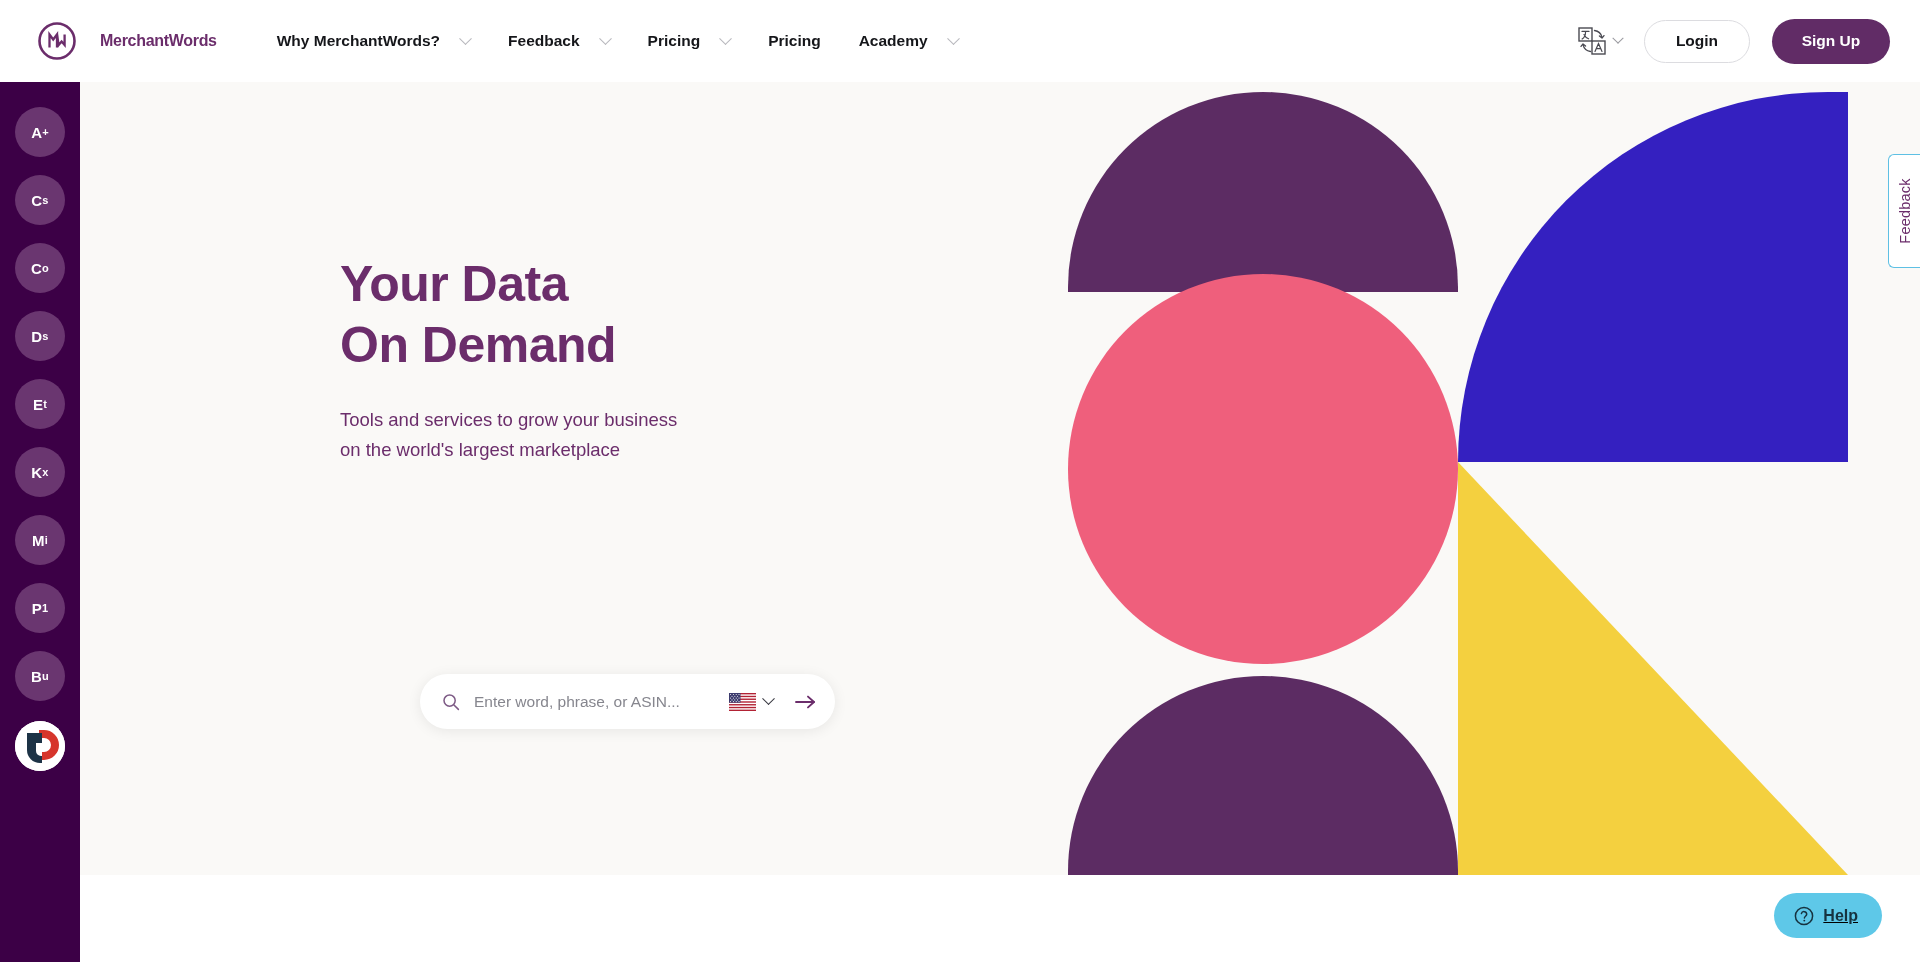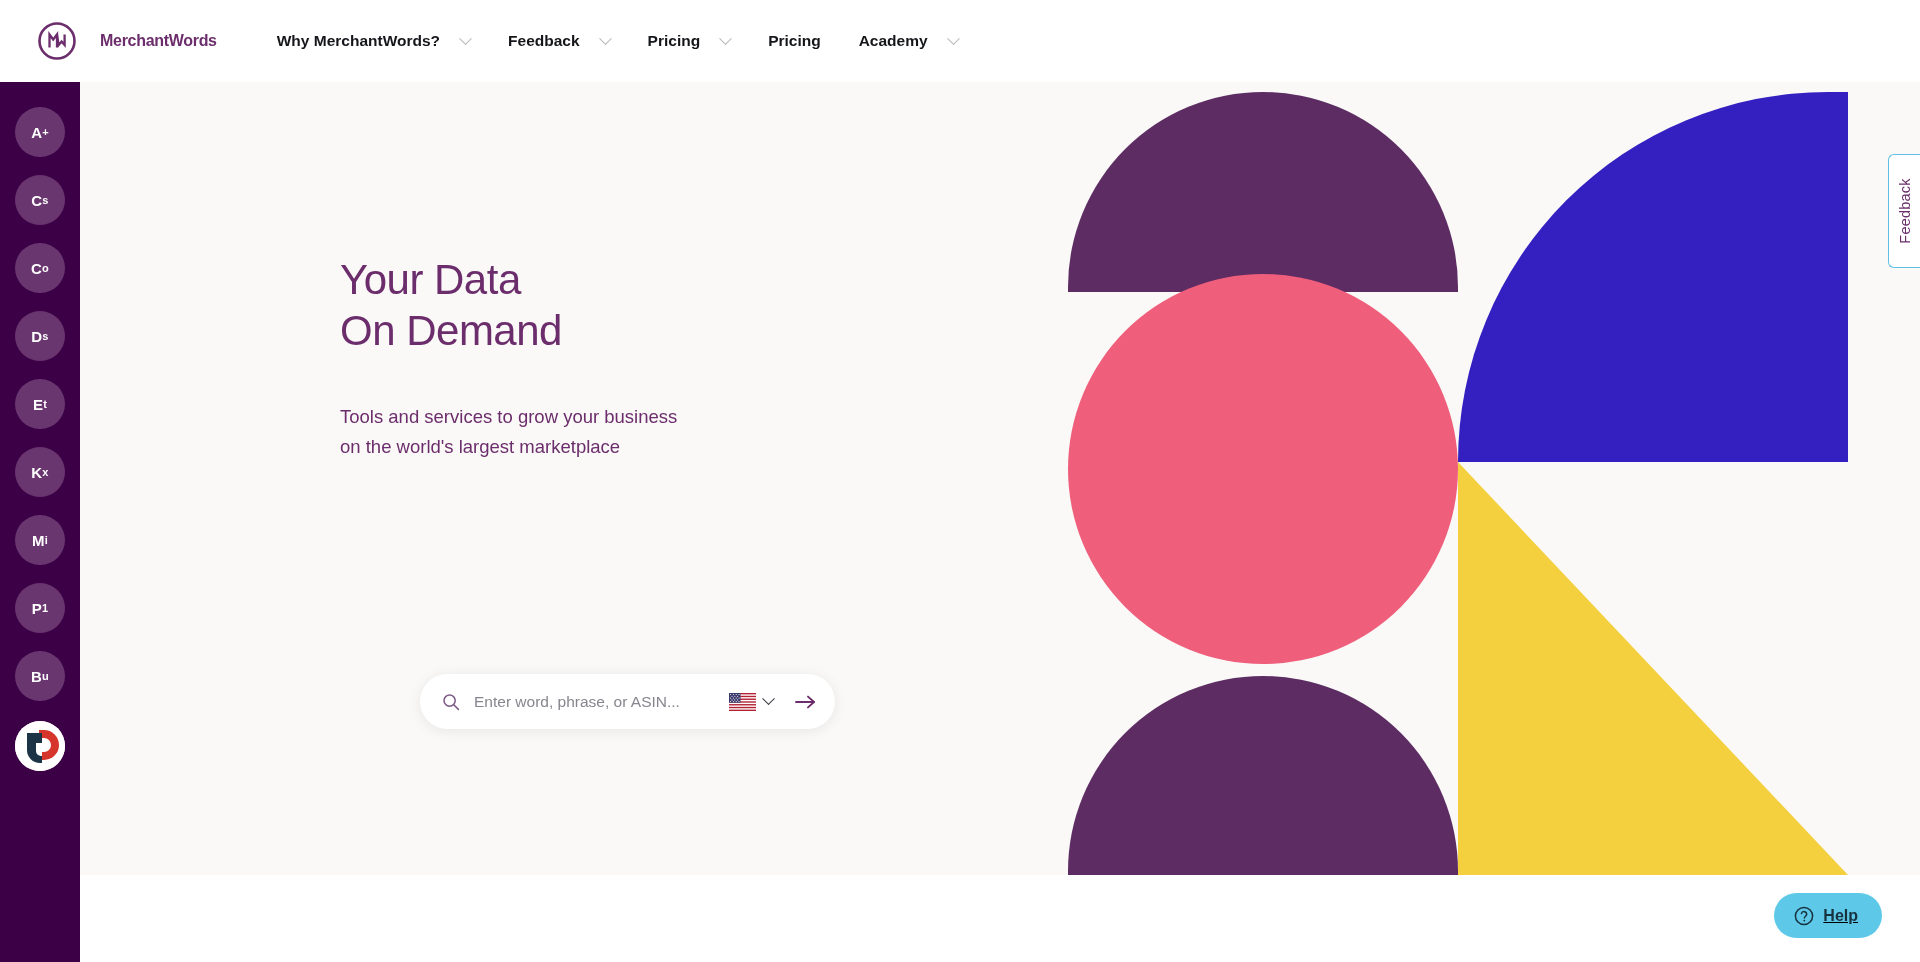--- a/index.html
+++ b/index.html
@@ -165,29 +165,29 @@
     z-index: 10;
   }
 
   .hero-text {
     position: absolute;
     top: 172px;
     left: 260px;
     width: 620px;
   }
   .hero-title {
-    font-size: 42px;
-    font-weight: normal;
+    font-size: 50px;
+    font-weight: bold;
     color: #6b2d6b;
     line-height: 1.22;
     letter-spacing: -0.5px;
     white-space: pre-line;
   }
   .hero-sub {
-    margin-top: 46px;
+    margin-top: 29px;
     font-size: 18.5px;
     color: #6b2d6b;
     line-height: 1.62;
     white-space: pre-line;
   }
 
   .search-bar {
     position: absolute;
     top: 592px;
     left: 340px;
@@ -339,20 +339,39 @@
       </div>
       <div class="nav-item">
         <span>Pricing</span>
       </div>
       <div class="nav-item">
         <span>Academy</span>
         <span class="chev"></span>
       </div>
     </div>
 
+    <div class="header-right">
+      <div class="translate-wrap">
+        <span class="translate-icon">
+          <svg viewBox="0 0 32 30" width="32" height="30">
+            <rect x="2" y="2" width="13" height="13" fill="none" stroke="#4a4a52" stroke-width="1.4"></rect>
+            <path d="M5 5.4 h7 M8.5 5.4 v1 c0 3-1.6 5.4-3.4 6.6 M7 8.6 c0.9 2 2.4 3.4 4.6 4.2" fill="none" stroke="#4a4a52" stroke-width="1.2" stroke-linecap="round"></path>
+            <rect x="15" y="15" width="13" height="13" fill="none" stroke="#4a4a52" stroke-width="1.4"></rect>
+            <path d="M18 25.5 L21.5 17.5 L25 25.5 M19.3 22.6 h4.4" fill="none" stroke="#4a4a52" stroke-width="1.2" stroke-linecap="round"></path>
+            <path d="M17.5 4.5 c4 0.6 6.6 3 7.4 6.6" fill="none" stroke="#4a4a52" stroke-width="1.3" stroke-linecap="round"></path>
+            <path d="M22.4 10 l2.6 2 2-2.4" fill="none" stroke="#4a4a52" stroke-width="1.3" stroke-linecap="round" stroke-linejoin="round"></path>
+            <path d="M13.5 25.5 c-4-0.6-6.6-3-7.4-6.6" fill="none" stroke="#4a4a52" stroke-width="1.3" stroke-linecap="round"></path>
+            <path d="M8.6 20 l-2.6-2-2 2.4" fill="none" stroke="#4a4a52" stroke-width="1.3" stroke-linecap="round" stroke-linejoin="round"></path>
+          </svg>
+        </span>
+        <span class="chev-sm"></span>
+      </div>
+      <button class="btn-login">Login</button>
+      <button class="btn-signup">Sign Up</button>
+    </div>
   </div>
 
   <div class="sidebar">
     <div class="side-badge">
       <span>A</span>
         <small>+</small>
     </div>
     <div class="side-badge">
       <span>C</span>
         <small>s</small>

